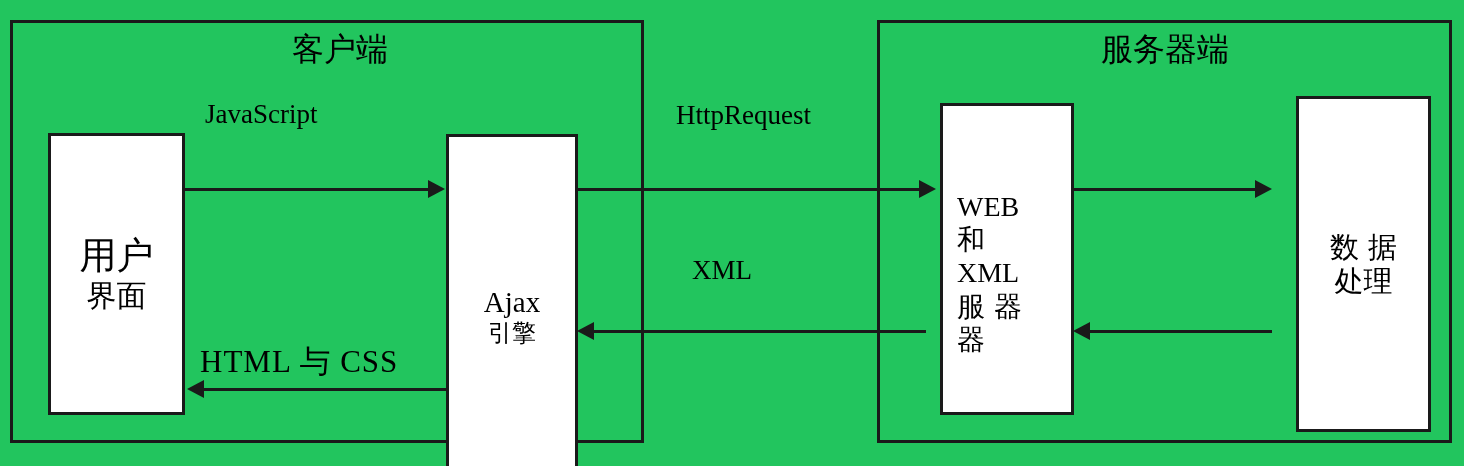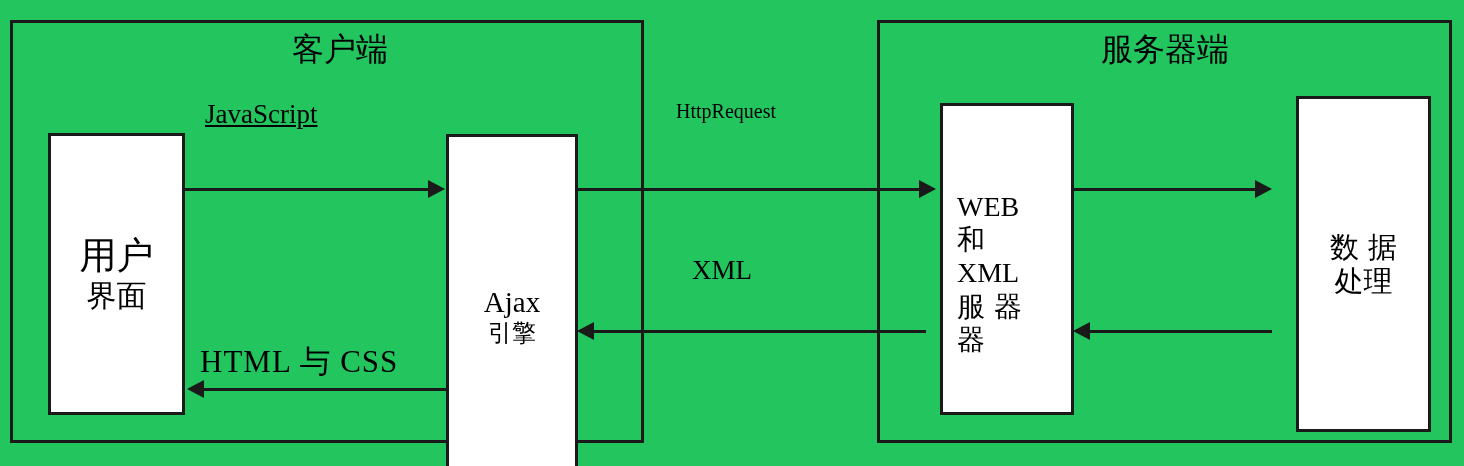--- a/index.html
+++ b/index.html
@@ -84,25 +84,25 @@
 <div id="canvas">
 
   <div class="container-box" style="left:10px; top:20px; width:634px; height:423px;"></div>
 
   <div class="container-box" style="left:877px; top:20px; width:575px; height:423px;"></div>
 
   <div class="zone-title cjk" style="left:230px; top:28px; width:220px; font-size:32px;">客户端</div>
 
   <div class="zone-title cjk" style="left:1055px; top:28px; width:220px; font-size:32px;">服务器端</div>
 
-  <div class="edge-label" style="left:205px; top:99px; font-size:27px;text-decoration:underline;">JavaScript</div>
+  <div class="edge-label" style="left:205px; top:99px; font-size:27px;">JavaScript</div>
 
   <div class="edge-label" style="left:200px; top:297px; font-size:31px; letter-spacing:1px;margin-top:44px;">HTML 与 CSS</div>
 
-  <div class="edge-label" style="left:676px; top:100px; font-size:20px;text-align:right;">HttpRequest</div>
+  <div class="edge-label" style="left:676px; top:100px; font-size:27px;text-align:right;">HttpRequest</div>
 
   <div class="edge-label" style="left:692px; top:255px; font-size:27px;">XML</div>
 
   <div class="hline" style="left:185px; top:188px; width:246px;"></div>
   <div class="arrowhead arrow-right" style="left:428px; top:180px;"></div>
 
   <div class="hline" style="left:204px; top:388px; width:242px;"></div>
   <div class="arrowhead arrow-left" style="left:187px; top:380px;"></div>
 
   <div class="hline" style="left:578px; top:188px; width:344px;"></div>

